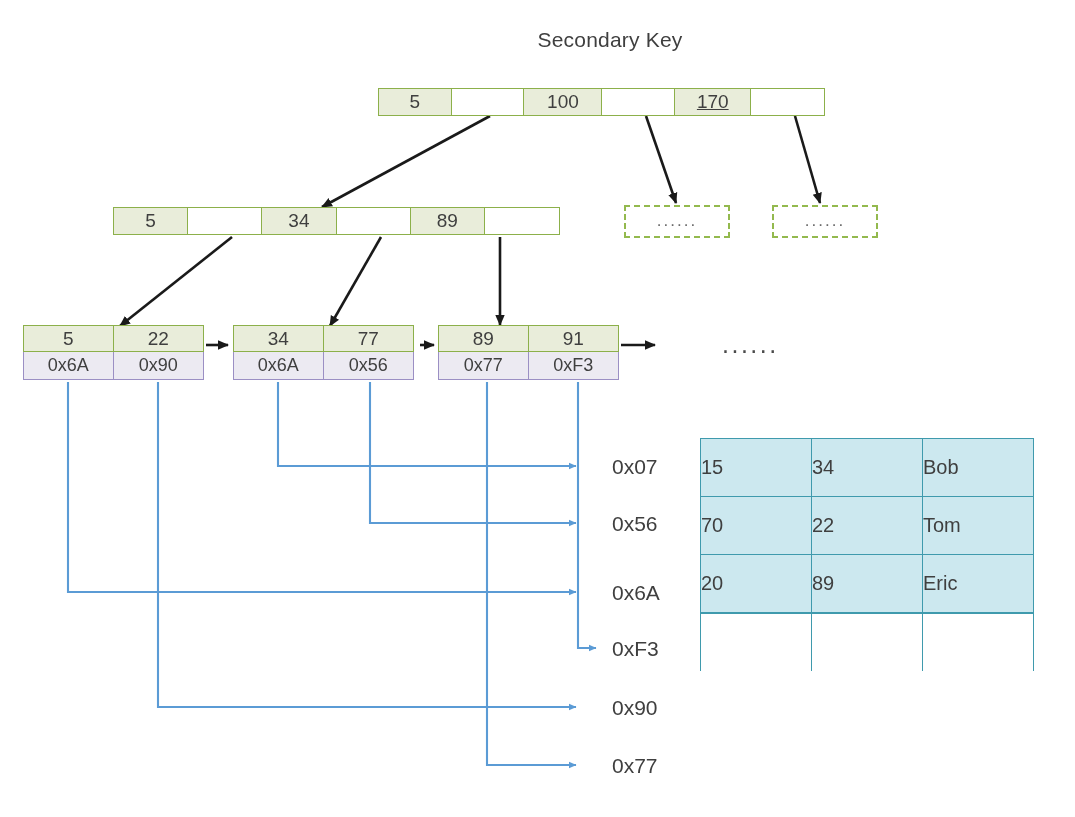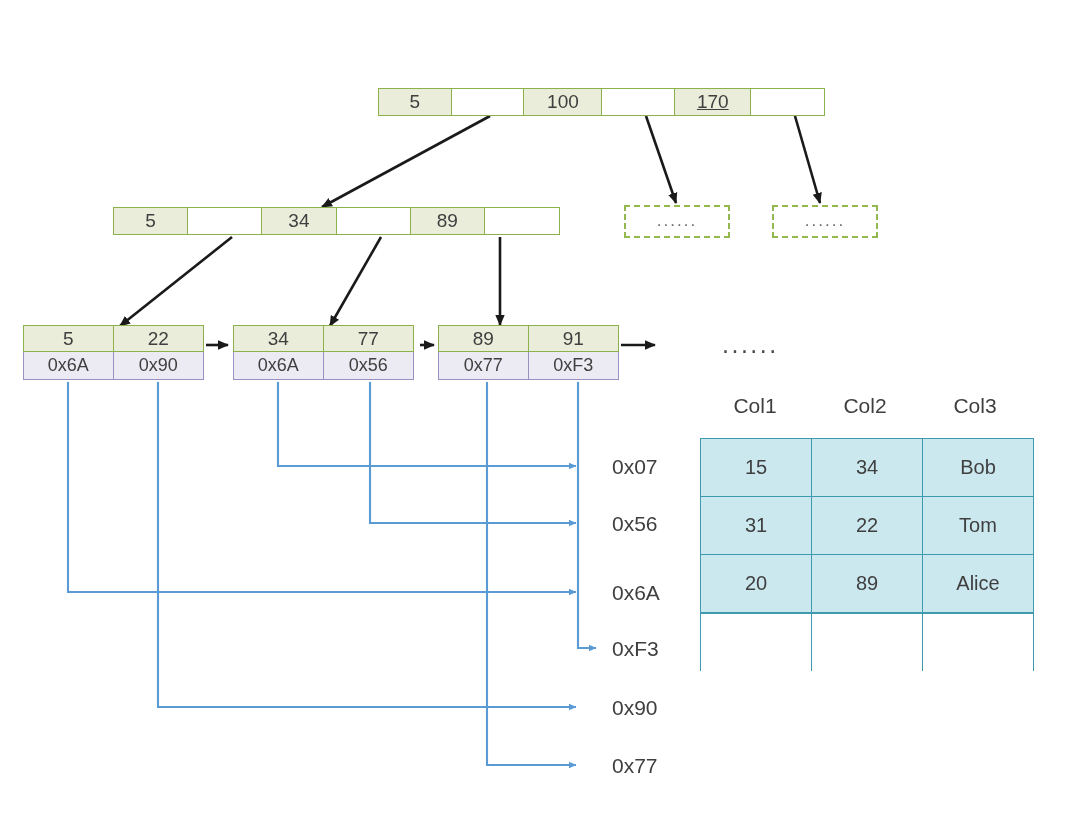--- a/index.html
+++ b/index.html
@@ -80,31 +80,32 @@
   .tbl-headers .th{
     position:absolute;font-size:21px;color:#3f3f3f;text-align:center;
     white-space:nowrap;
   }
   table.dtable{
     position:absolute;border-collapse:collapse;z-index:3;
     table-layout:fixed;
   }
   table.dtable td{
     border:1.6px solid #3f9aad;background:#cce8ef;
-    text-align:center;font-size:20px;color:#3f3f3f;
+    text-align:left;font-size:20px;color:#3f3f3f;
     height:57px;padding:0;
   }
   table.dtable td.empty{background:#ffffff;border-top:2.4px solid #3f9aad;}
   table.dtable tr.last td{border-bottom:none;}
 </style>
 </head>
 <body>
 
 <div id="canvas">
 
+  <div class="title" style="left:455px;top:28px;width:310px;">Secondary Key</div>
 
   <svg id="ptr-lines" class="layer">
     <defs>
       <marker id="bluearrow" markerWidth="9" markerHeight="9" refX="7.5" refY="4" orient="auto" markerUnits="userSpaceOnUse">
         <path d="M0,0.6 L8,4 L0,7.4 z" fill="#5b9bd5"></path>
       </marker>
     </defs>
     <g fill="none" stroke="#5b9bd5" stroke-width="2.1">
 
       <path d="M68,382 L68,592 L576,592" marker-end="url(#bluearrow)"></path>
@@ -209,42 +210,37 @@
 
   <div class="ellipsis" style="left:722px;top:330px;">......</div>
 
   <div class="addr" style="left:612px;top:455px;">0x07</div>
   <div class="addr" style="left:612px;top:512px;">0x56</div>
   <div class="addr" style="left:612px;top:581px;">0x6A</div>
   <div class="addr" style="left:612px;top:637px;">0xF3</div>
   <div class="addr" style="left:612px;top:696px;">0x90</div>
   <div class="addr" style="left:612px;top:754px;">0x77</div>
 
-  <div class="tbl-headers" style="left:700px;top:394px;width:330px;height:28px;">
-    <div class="th" style="left:0px;top:0px;width:110px;">Col1</div>
-    <div class="th" style="left:110px;top:0px;width:110px;">Col2</div>
-    <div class="th" style="left:220px;top:0px;width:110px;">Col3</div>
-  </div>
 
   <table class="dtable" style="left:700px;top:438px;width:330px;">
     <tbody>
       <tr>
         <td style="width:110px;">15</td>
         <td style="width:110px;">34</td>
         <td style="width:110px;">Bob</td>
       </tr>
       <tr>
-        <td>31</td>
+        <td>70</td>
         <td>22</td>
         <td>Tom</td>
       </tr>
       <tr>
         <td>20</td>
         <td>89</td>
-        <td>Alice</td>
+        <td>Eric</td>
       </tr>
       <tr class="last">
         <td class="empty"></td>
         <td class="empty"></td>
         <td class="empty"></td>
       </tr>
     </tbody>
   </table>
 
 </div>

